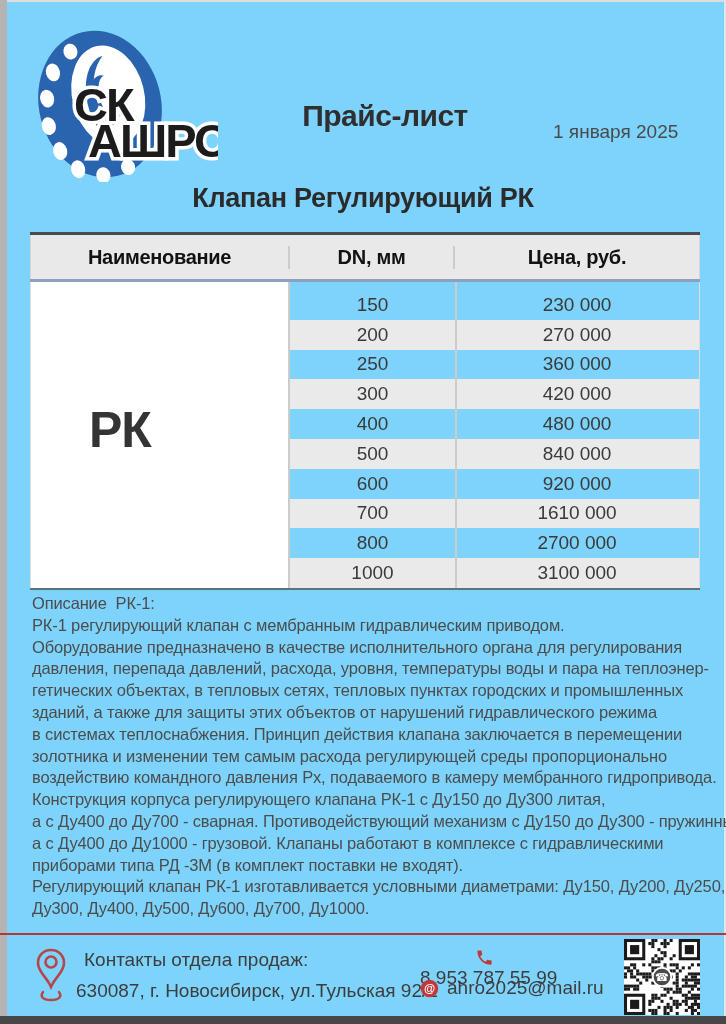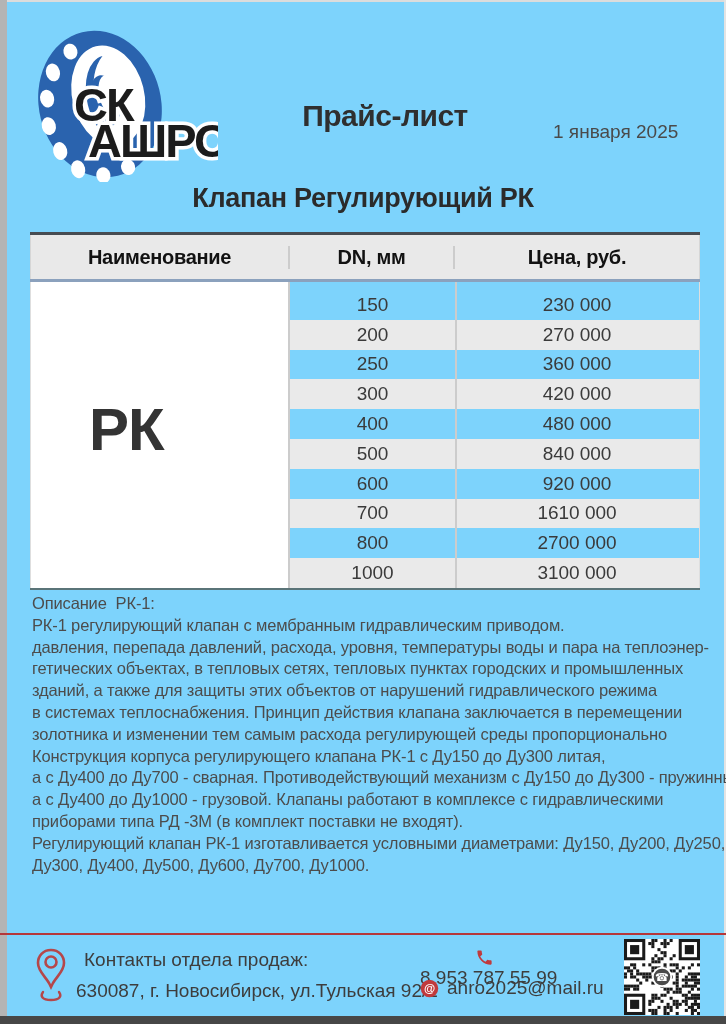--- a/index.html
+++ b/index.html
@@ -40,21 +40,21 @@
   .th-name  { width:259px; border-right:2px solid #cccccc; }
   .th-dn    { width:165px; border-right:2px solid #cccccc; }
   .th-price { flex:1; }
   .tbl-steelline { height:3px; background:#8ba1bd; }
   .tbl-data {
     display:flex; position:relative; border-left:1px solid #dedede; border-right:1px solid #dedede;
   }
   .tbl-name-cell { width:259px; border-right:2px solid #cccccc; position:relative; background:#ffffff; }
   .group-name {
     position:absolute; left:58px; top:50%; transform:translateY(-58%);
-    font-size:60px; font-weight:bold; color:#343434; letter-spacing:-1px;
+    font-size:50px; font-weight:bold; color:#343434; letter-spacing:-1px;
   }
   .tbl-rows { flex:1; padding-top:8px; position:relative; }
   .tbl-rows .vline { position:absolute; left:165px; top:0; bottom:0; width:2px; background:#cccccc; }
   .tbl-row { display:flex; height:29.8px; align-items:center; }
   .tbl-row.alt { background:#eaeaea; }
   .cell-dn { width:165px; text-align:center; font-size:19px; color:#3a3a3a; }
   .cell-price { flex:1; text-align:center; font-size:19px; color:#3a3a3a; }
   .tbl-bottomline { height:2px; background:#5a7478; }
 
   
@@ -175,31 +175,33 @@
     </div>
     <div class="tbl-bottomline"></div>
   </div>
 
   <div class="description">
 
       <div class="desc-line">Описание  РК-1:</div>
 
       <div class="desc-line alt">РК-1 регулирующий клапан с мембранным гидравлическим приводом.</div>
 
+      <div class="desc-line">Оборудование предназначено в качестве исполнительного органа для регулирования</div>
 
       <div class="desc-line alt">давления, перепада давлений, расхода, уровня, температуры воды и пара на теплоэнер-</div>
 
       <div class="desc-line">гетических объектах, в тепловых сетях, тепловых пунктах городских и промышленных</div>
 
       <div class="desc-line alt">зданий, а также для защиты этих объектов от нарушений гидравлического режима</div>
 
       <div class="desc-line">в системах теплоснабжения. Принцип действия клапана заключается в перемещении</div>
 
       <div class="desc-line alt">золотника и изменении тем самым расхода регулирующей среды пропорционально</div>
 
+      <div class="desc-line">воздействию командного давления Рх, подаваемого в камеру мембранного гидропривода.</div>
 
       <div class="desc-line alt">Конструкция корпуса регулирующего клапана РК-1 с Ду150 до Ду300 литая,</div>
 
       <div class="desc-line">а с Ду400 до Ду700 - сварная. Противодействующий механизм с Ду150 до Ду300 - пружинный,</div>
 
       <div class="desc-line alt">а с Ду400 до Ду1000 - грузовой. Клапаны работают в комплексе с гидравлическими</div>
 
       <div class="desc-line">приборами типа РД -3М (в комплект поставки не входят).</div>
 
       <div class="desc-line alt">Регулирующий клапан РК-1 изготавливается условными диаметрами: Ду150, Ду200, Ду250,</div>

